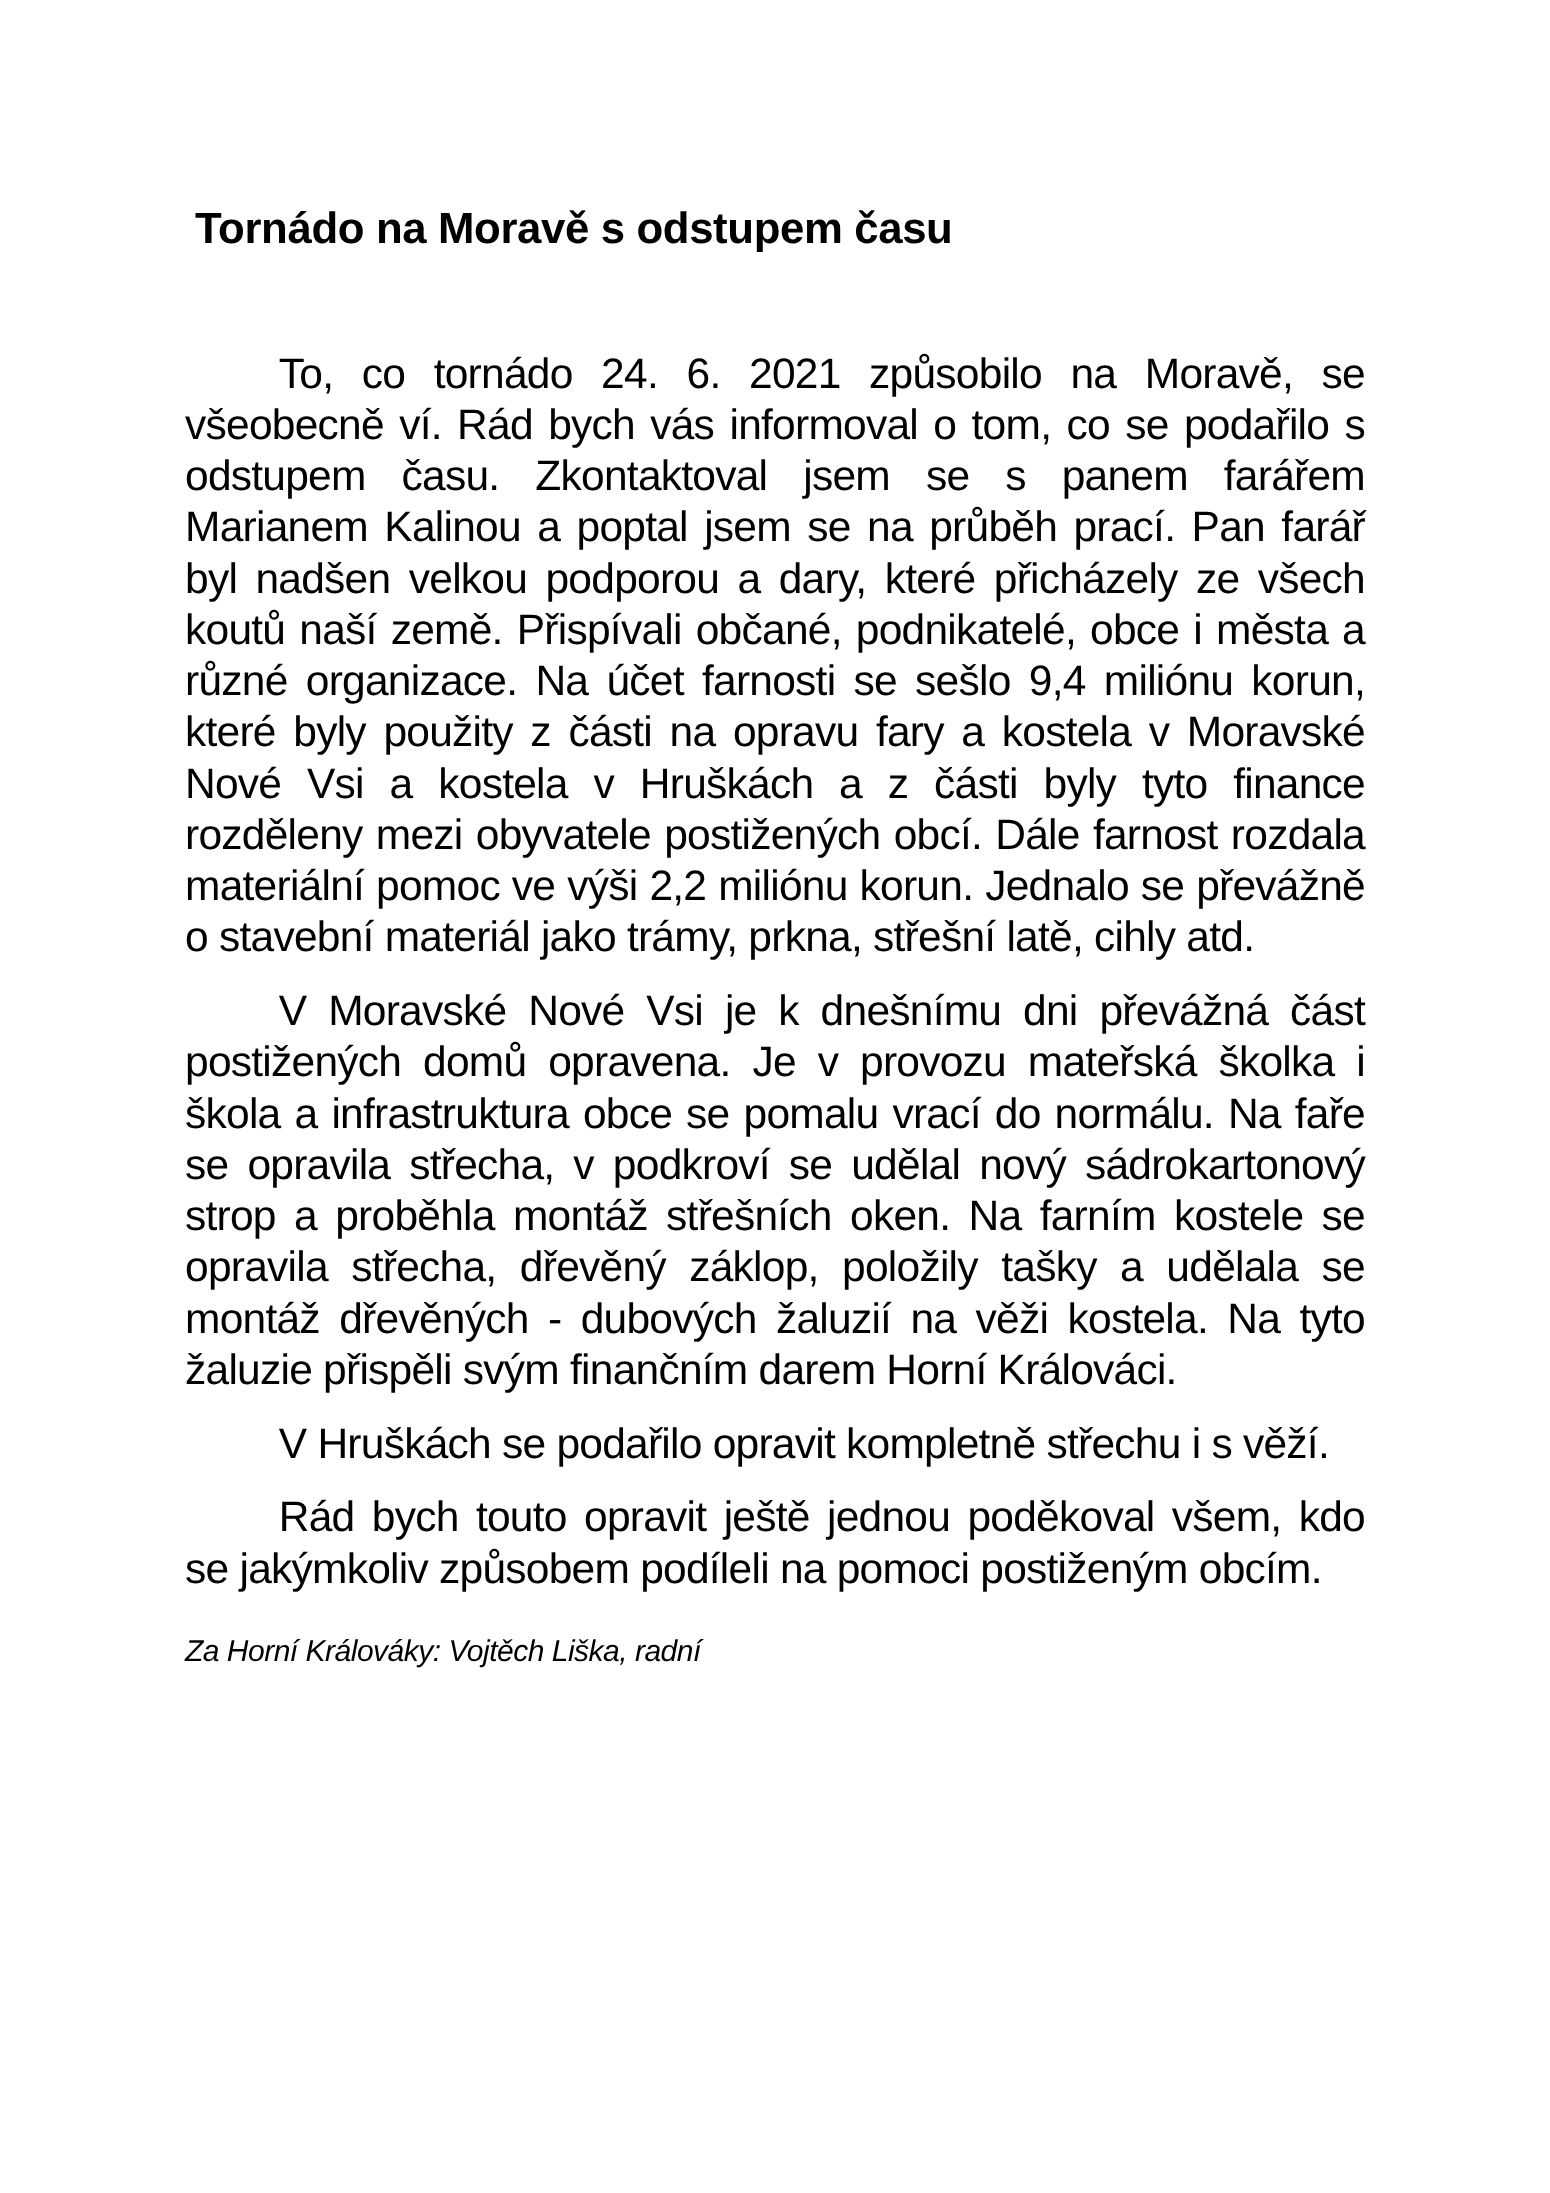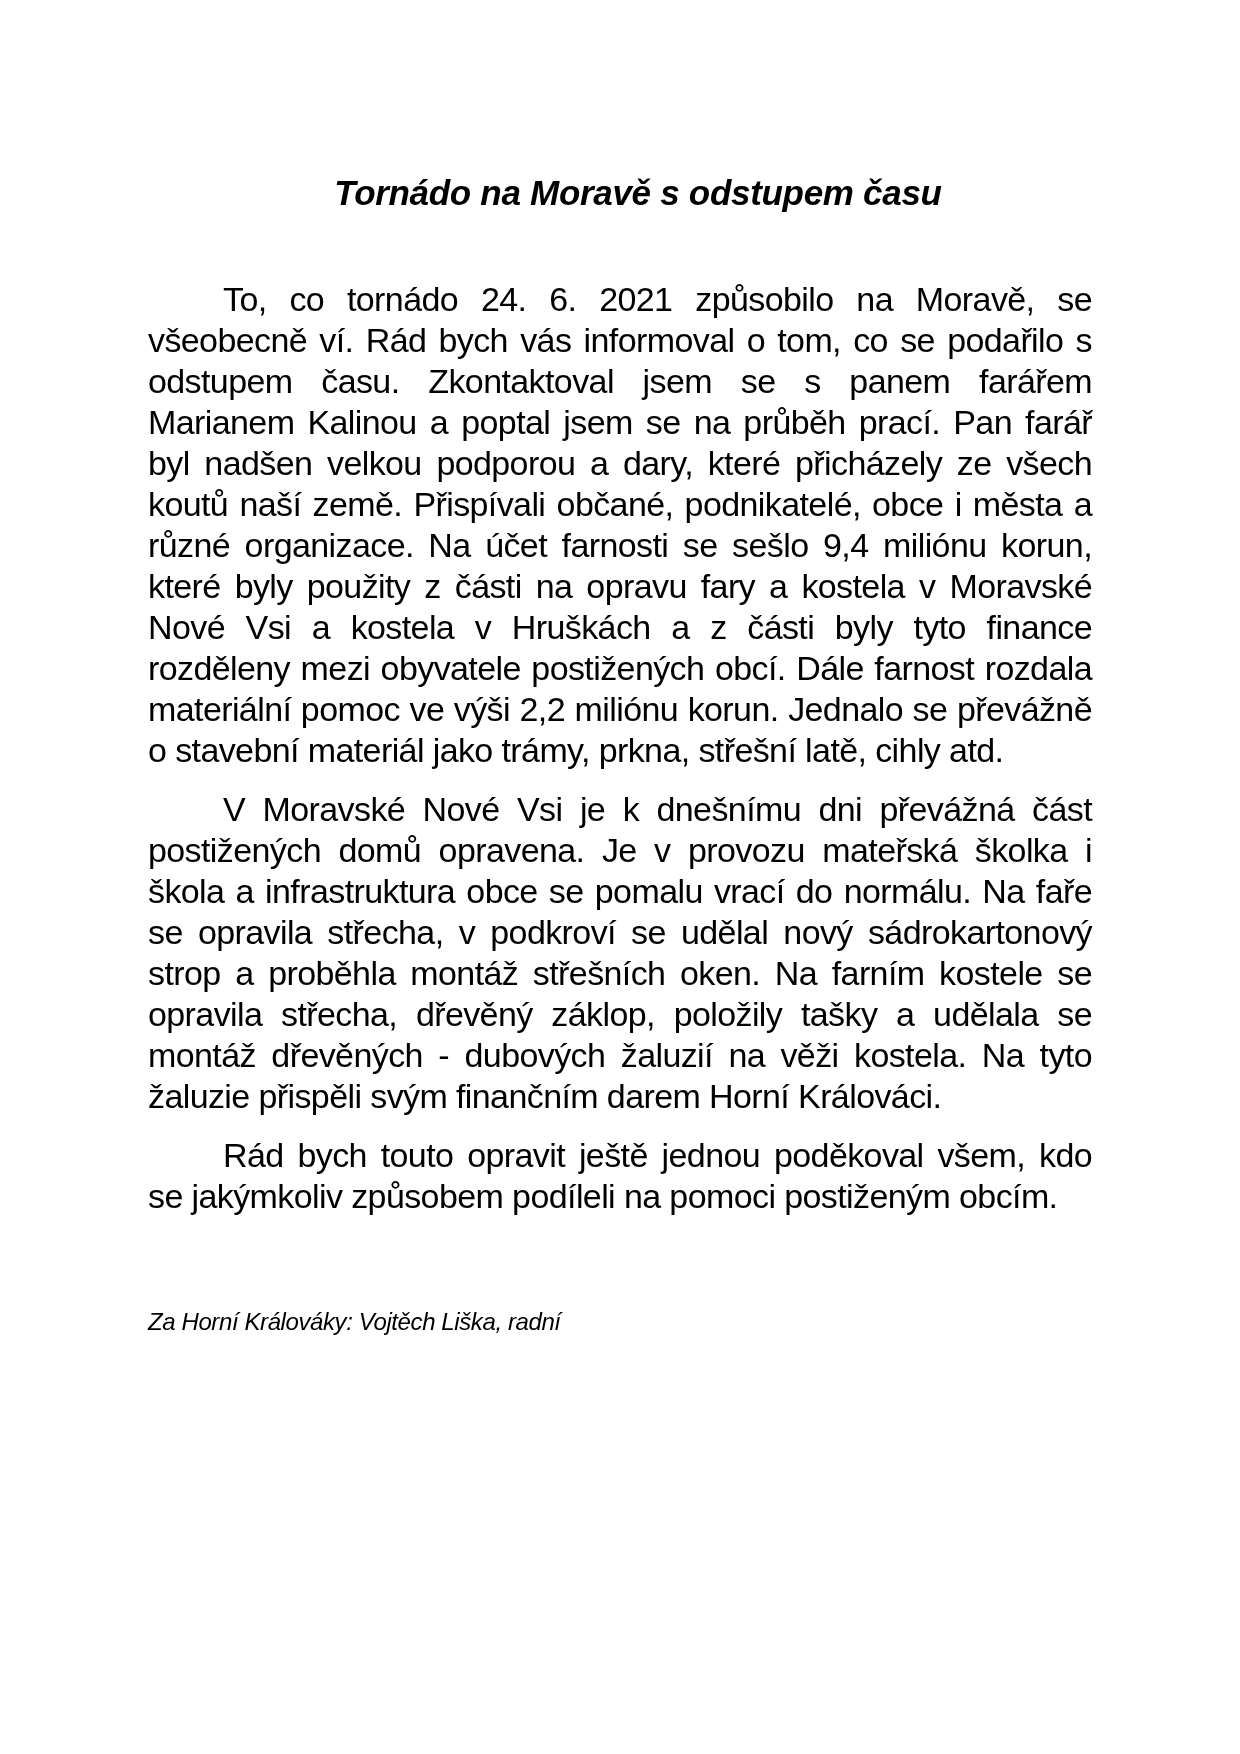--- a/index.html
+++ b/index.html
@@ -19,27 +19,26 @@
       position: absolute;
       left: 148px;
       top: 0;
       width: 944px;
     }
     .title {
       position: absolute;
       top: 150px;
       left: 0;
       width: 944px;
-      text-align: center;
+      text-align: left;
       font-size: 35px;
       font-weight: bold;
       letter-spacing: -0.3px;
       line-height: 50px;
-      margin: 18px;
-      font-style: italic;
+      margin: 8px;
     }
     .body-text {
       position: absolute;
       top: 279px;
       left: 0;
       width: 944px;
     }
     .para {
       margin: 0 0 18px 0;
       font-size: 34px;
@@ -62,17 +61,18 @@
   </style>
 </head>
 <body>
 
 <div class="page">
   <h1 class="title">Tornádo na Moravě s odstupem času</h1>
 
   <div class="body-text">
     <p class="para">To, co tornádo 24. 6. 2021 způsobilo na Moravě, se všeobecně ví. Rád bych vás informoval o tom, co se podařilo s odstupem času.  Zkontaktoval jsem se s panem farářem Marianem Kalinou a poptal jsem se na průběh prací. Pan farář byl nadšen velkou podporou a dary, které přicházely ze všech koutů naší země. Přispívali občané, podnikatelé, obce i města a různé organizace.  Na účet farnosti se sešlo 9,4 miliónu korun, které byly použity z části na opravu fary a kostela v Moravské Nové Vsi a kostela v Hruškách a z části byly tyto finance rozděleny mezi obyvatele postižených obcí.  Dále farnost rozdala materiální pomoc ve výši 2,2 miliónu korun. Jednalo se převážně o stavební materiál jako trámy, prkna, střešní latě, cihly atd.</p>
     <p class="para">V Moravské Nové Vsi je k dnešnímu dni převážná část postižených domů opravena. Je v provozu mateřská školka i škola a infrastruktura obce se pomalu vrací do normálu. Na faře se opravila střecha, v podkroví se udělal nový sádrokartonový strop a proběhla montáž střešních oken. Na farním kostele se opravila střecha, dřevěný záklop, položily tašky a udělala se montáž dřevěných - dubových žaluzií na věži kostela. Na tyto žaluzie přispěli svým finančním darem Horní Králováci.</p>
+    <p class="para">V Hruškách se podařilo opravit kompletně střechu i s věží.</p>
     <p class="para">Rád bych touto opravit ještě jednou poděkoval všem, kdo se jakýmkoliv způsobem podíleli na pomoci postiženým obcím.</p>
   </div>
 
   <p class="signature">Za Horní Králováky: Vojtěch Liška, radní</p>
 </div>
 
 </body></html>

